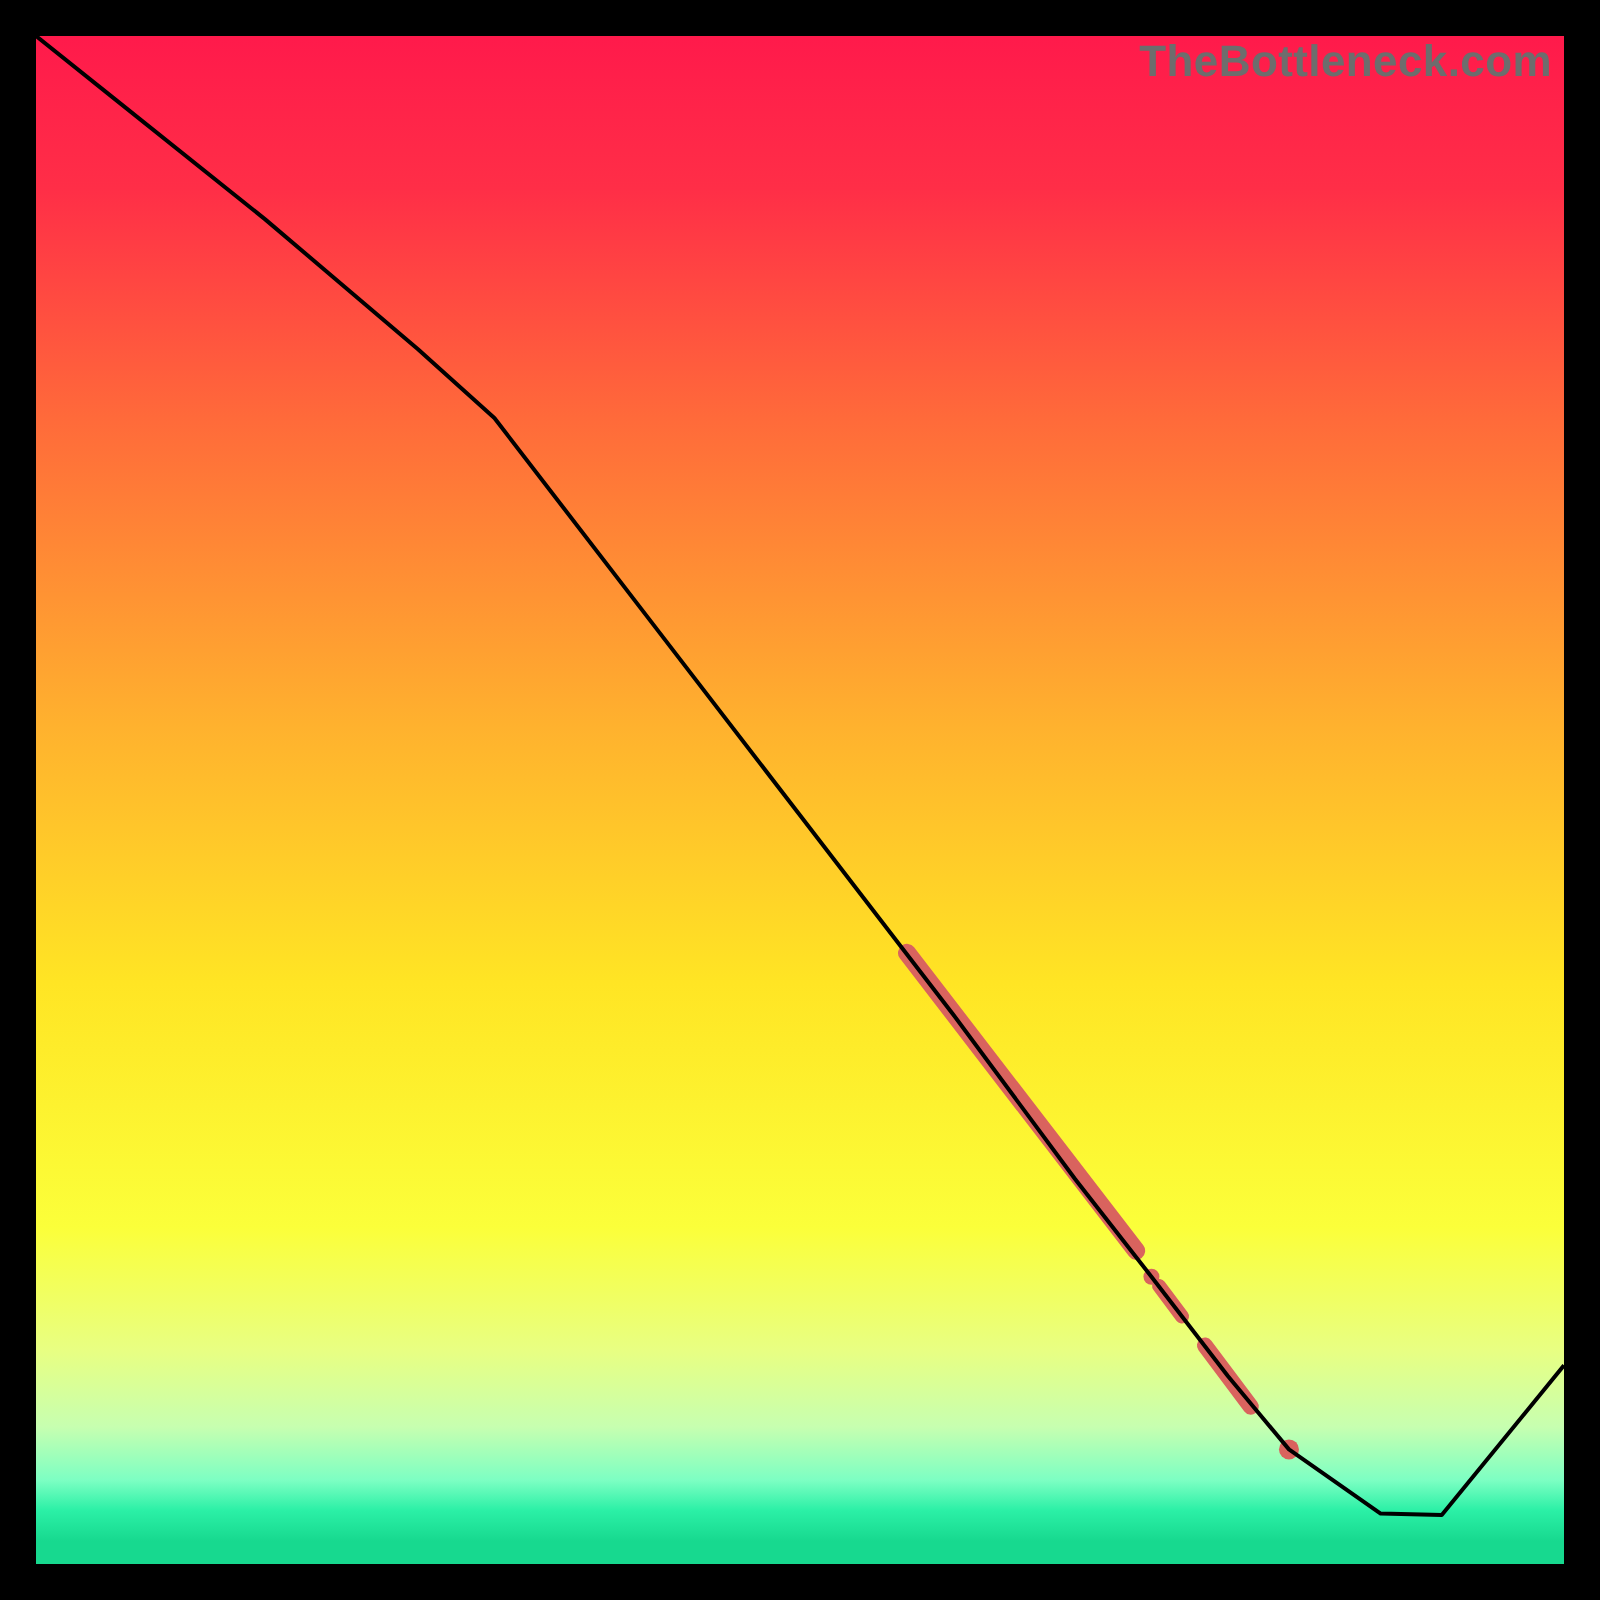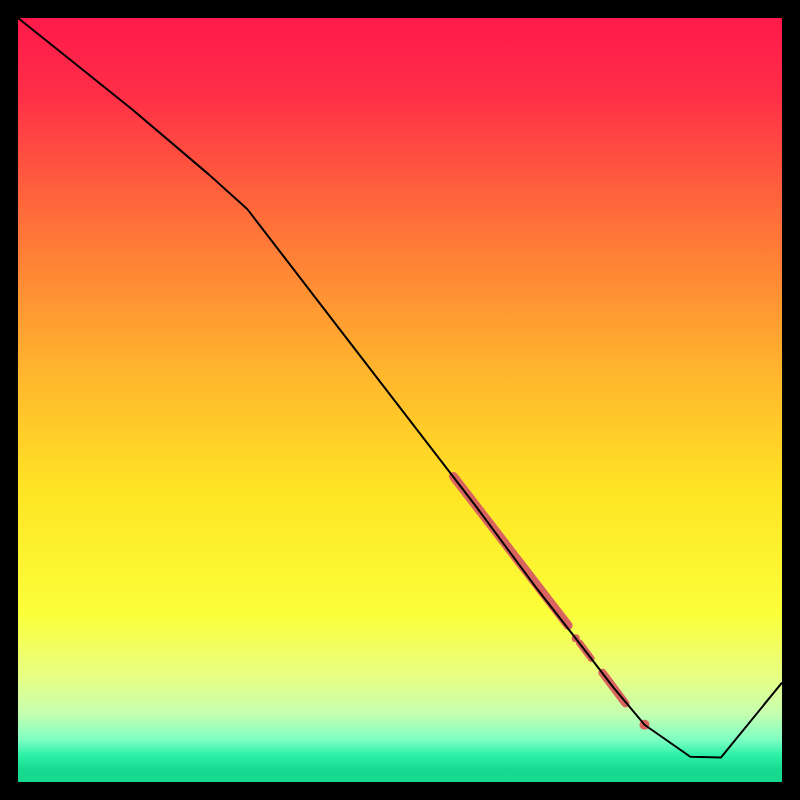--- a/index.html
+++ b/index.html
@@ -75,14 +75,15 @@
       <g id="highlight-group">
           <line x1="56.99999999999999" y1="60" x2="72" y2="79.5" stroke="#d9635e" stroke-width="9" stroke-linecap="round" vector-effect="non-scaling-stroke"></line>
           <line x1="73.5" y1="81.8" x2="75" y2="83.8" stroke="#d9635e" stroke-width="7" stroke-linecap="round" vector-effect="non-scaling-stroke"></line>
           <line x1="76.5" y1="85.7" x2="79.5" y2="89.7" stroke="#d9635e" stroke-width="8" stroke-linecap="round" vector-effect="non-scaling-stroke"></line>
           <circle cx="82" cy="92.5" r="0.6544502617801048" fill="#d9635e"></circle>
           <circle cx="73" cy="81.2" r="0.5235602094240838" fill="#d9635e"></circle>
         </g>
       <path id="main-curve" fill="none" stroke="#000" stroke-width="2" vector-effect="non-scaling-stroke" stroke-linejoin="round" d="M 0.00 0.00 L 5.00 4.00 L 15.00 12.00 L 25.00 20.50 L 30.00 25.00 L 40.00 38.00 L 50.00 51.00 L 60.00 64.00 L 68.00 74.80 L 73.00 81.20 L 78.00 87.70 L 82.00 92.50 L 88.00 96.70 L 92.00 96.80 L 100.00 87.00"></path>
     </svg>
 
+    <div class="watermark">TheBottleneck.com</div>
   </div>
 </div>
 
 </body></html>

